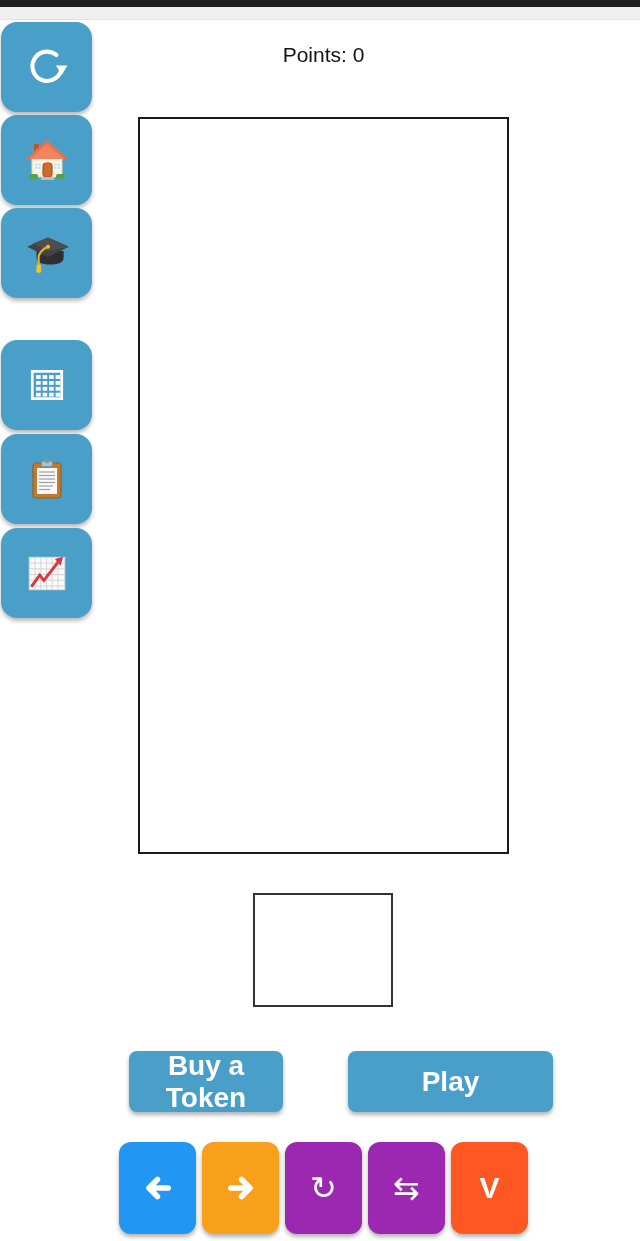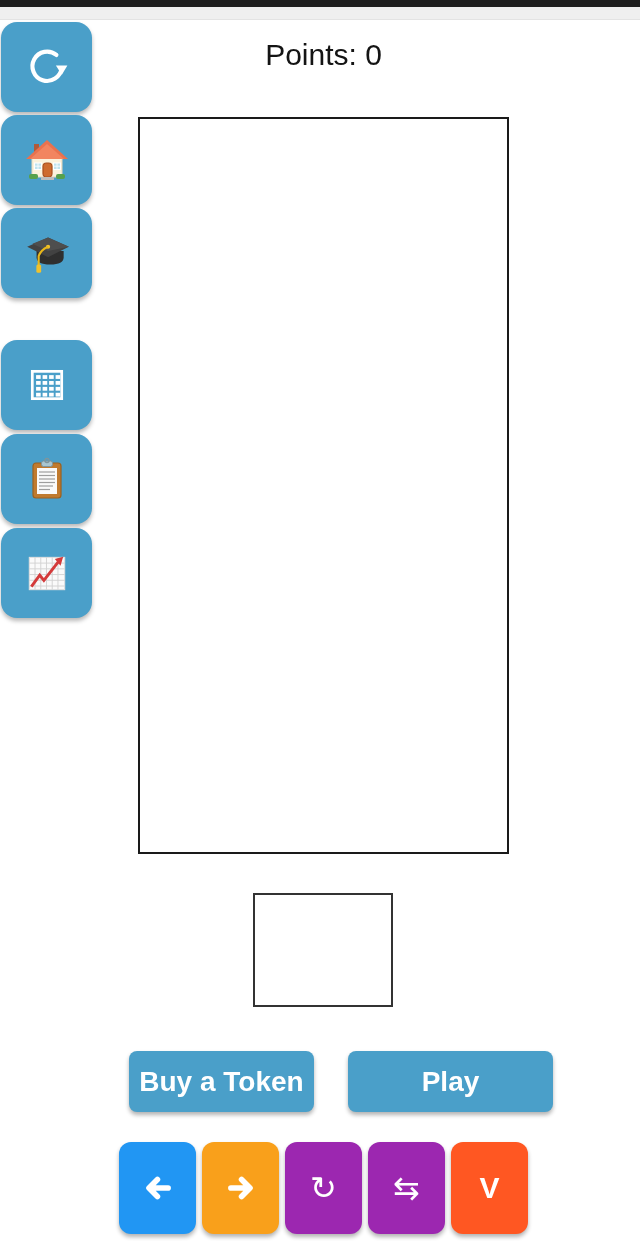--- a/index.html
+++ b/index.html
@@ -35,21 +35,21 @@
   .sb-2 { top: 115px; }
   .sb-3 { top: 208px; }
   .sb-4 { top: 340px; }
   .sb-5 { top: 434px; }
   .sb-6 { top: 528px; }
   
   .header-block {
     position: absolute; left: 138px; top: 37px; width: 371px;
     text-align: center;
     color: #141414;
-    font-size: 30px;
+    font-size: 21px;
     line-height: 35px;
   }
   
   .game-board {
     position: absolute; left: 138px; top: 117px;
     width: 371px; height: 737px;
     background: #ffffff;
     border: 2px solid #1a1a1a;
     box-sizing: border-box;
   }
@@ -64,21 +64,21 @@
   .action-btn {
     position: absolute; top: 1051px; height: 61px;
     background: #4a9fc9;
     border: none; border-radius: 8px;
     color: #ffffff; font-weight: bold; font-size: 28px;
     font-family: "Liberation Sans", sans-serif;
     display: flex; align-items: center; justify-content: center;
     box-shadow: 0 3px 4px rgba(0,0,0,0.3);
     cursor: pointer;
   }
-  .buy-btn  { left: 129px; width: 185px; }
+  .buy-btn  { left: 129px; width: 154px; }
   .play-btn { left: 348px; width: 205px; }
   
   .ctrl-btn {
     position: absolute; top: 1142px; width: 77px; height: 92px;
     border: none; border-radius: 12px;
     display: flex; align-items: center; justify-content: center;
     box-shadow: 0 3px 4px rgba(0,0,0,0.3);
     cursor: pointer;
     color: #ffffff;
     padding: 0;

